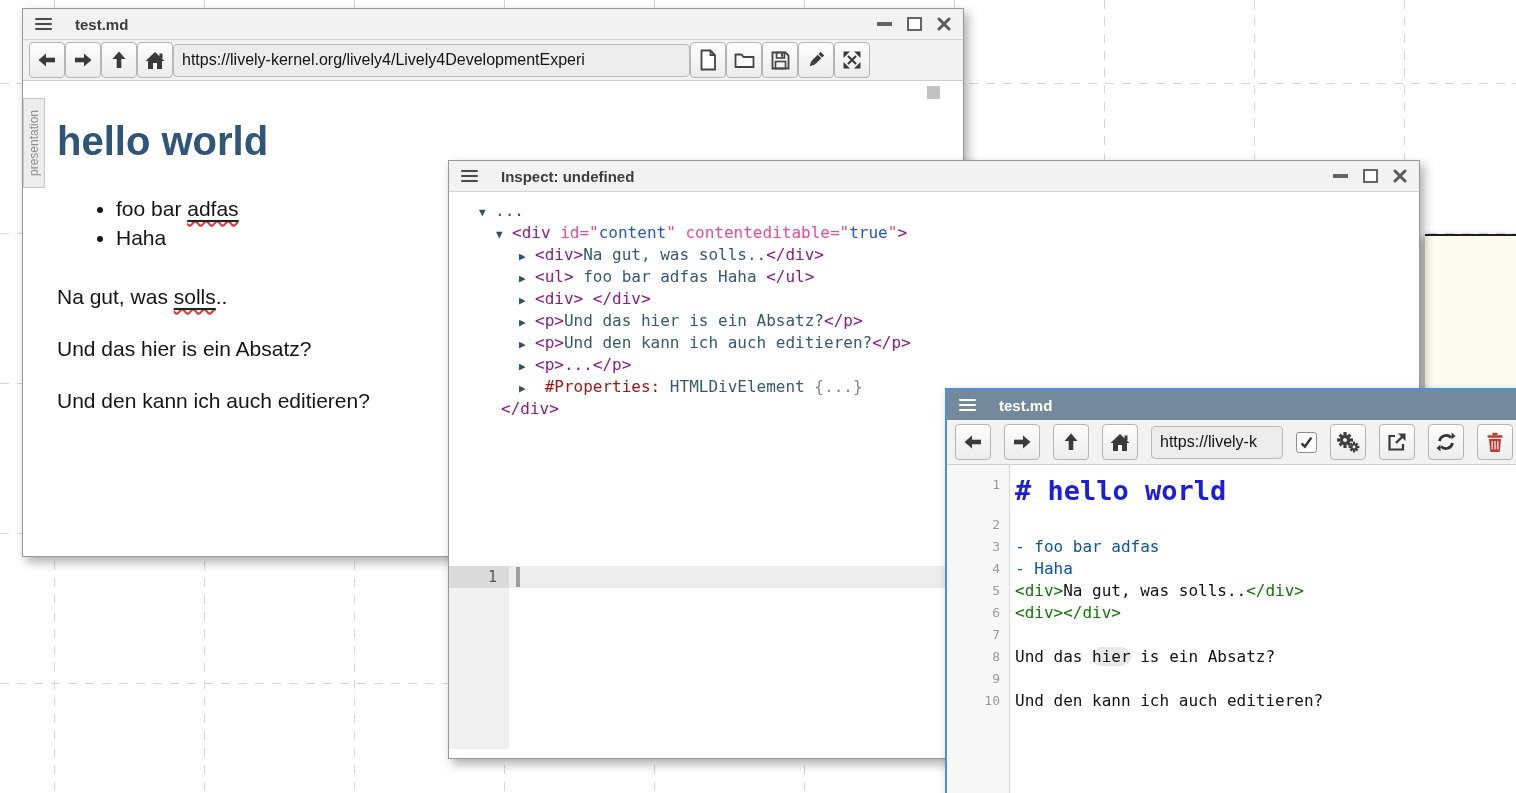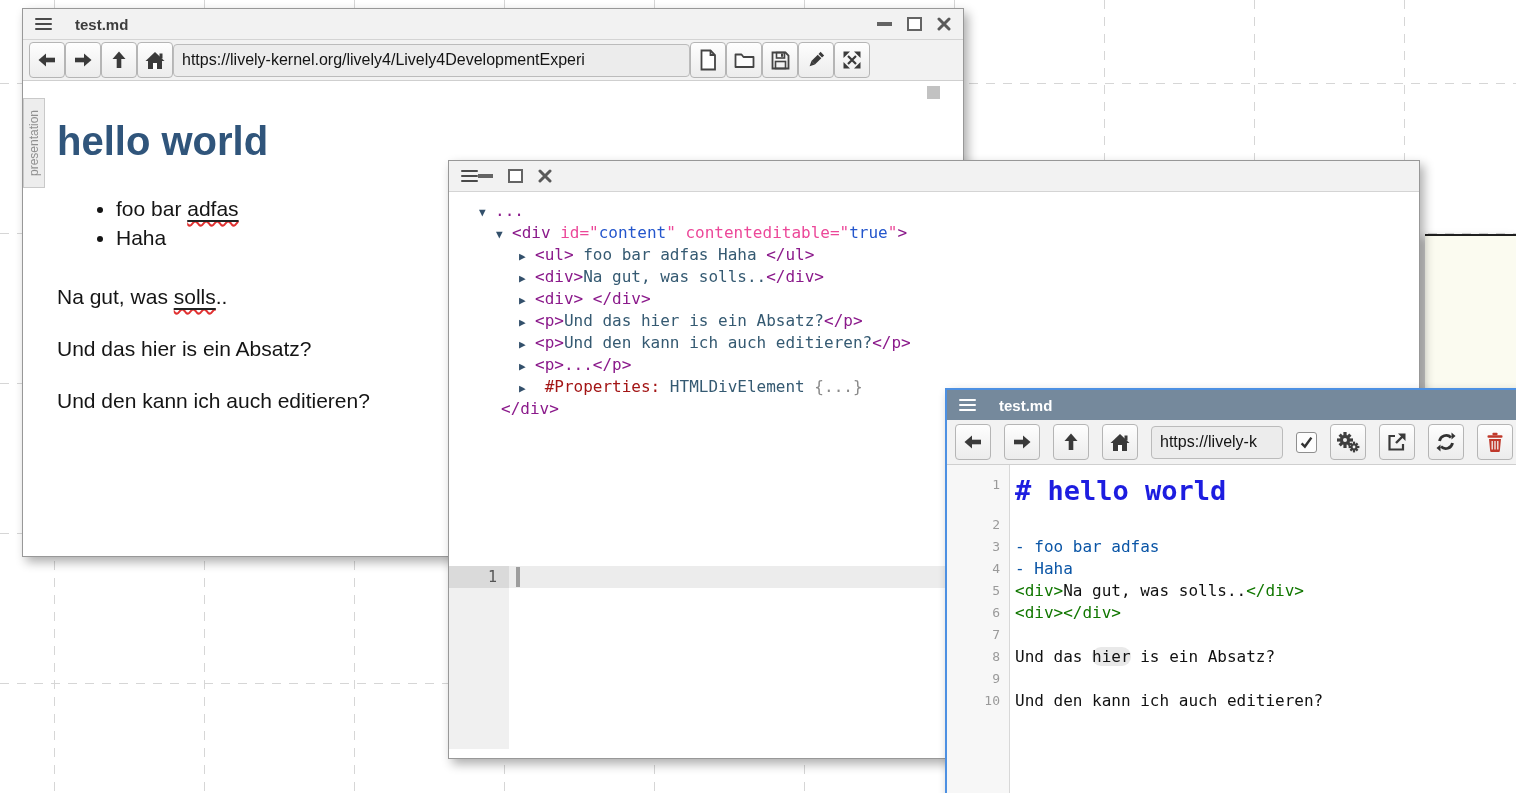--- a/index.html
+++ b/index.html
@@ -235,36 +235,37 @@
     </div>
   </div>
 
   <div id="win2" class="window">
     <div class="titlebar">
       <div class="hamburger">
           <span></span>
           <span></span>
           <span></span>
         </div>
+      <div class="title">Inspect: undefined</div>
       <div class="win-controls">
         <div class="btn-min"></div>
         <div class="btn-max"></div>
         <div>
           <svg width="14" height="14" viewBox="0 0 14 14">
               <path d="M2 2 L12 12 M12 2 L2 12" stroke="#5a5a5a" stroke-width="3" stroke-linecap="round"></path>
             </svg>
         </div>
       </div>
     </div>
     <div class="w2-body">
       <div class="w2-tree">
           <div class="t-line lvl0"><span class="t-arrow">▼</span><span class="tk-tag">...</span></div>
           <div class="t-line lvl1"><span class="t-arrow">▼</span><span class="tk-tag">&lt;div </span><span class="tk-attr">id=</span><span class="tk-quote">"</span><span class="tk-str">content</span><span class="tk-quote">"</span><span class="tk-attr"> contenteditable=</span><span class="tk-quote">"</span><span class="tk-str">true</span><span class="tk-quote">"</span><span class="tk-tag">&gt;</span></div>
+          <div class="t-line lvl2"><span class="t-arrow">▶</span><span class="tk-tag">&lt;div&gt;</span><span class="tk-text">Na gut, was solls..</span><span class="tk-tag">&lt;/div&gt;</span></div>
           <div class="t-line lvl2"><span class="t-arrow">▶</span><span class="tk-tag">&lt;ul&gt;</span><span class="tk-text"> foo bar adfas Haha </span><span class="tk-tag">&lt;/ul&gt;</span></div>
-          <div class="t-line lvl2"><span class="t-arrow">▶</span><span class="tk-tag">&lt;div&gt;</span><span class="tk-text">Na gut, was solls..</span><span class="tk-tag">&lt;/div&gt;</span></div>
           <div class="t-line lvl2"><span class="t-arrow">▶</span><span class="tk-tag">&lt;div&gt;</span><span class="tk-text"> </span><span class="tk-tag">&lt;/div&gt;</span></div>
           <div class="t-line lvl2"><span class="t-arrow">▶</span><span class="tk-tag">&lt;p&gt;</span><span class="tk-text">Und das hier is ein Absatz?</span><span class="tk-tag">&lt;/p&gt;</span></div>
           <div class="t-line lvl2"><span class="t-arrow">▶</span><span class="tk-tag">&lt;p&gt;</span><span class="tk-text">Und den kann ich auch editieren?</span><span class="tk-tag">&lt;/p&gt;</span></div>
           <div class="t-line lvl2"><span class="t-arrow">▶</span><span class="tk-tag">&lt;p&gt;</span><span class="tk-tag">...</span><span class="tk-tag">&lt;/p&gt;</span></div>
           <div class="t-line lvl2"><span class="t-arrow">▶</span><span class="tk-prop"> #Properties:</span><span class="tk-type"> HTMLDivElement</span><span class="tk-brace"> {...}</span></div>
           <div class="t-line lvlclose"><span class="tk-tag">&lt;/div&gt;</span></div>
         </div>
       <div class="w2-editor">
         <div class="w2-edrow">
           <div class="gut">1</div>

